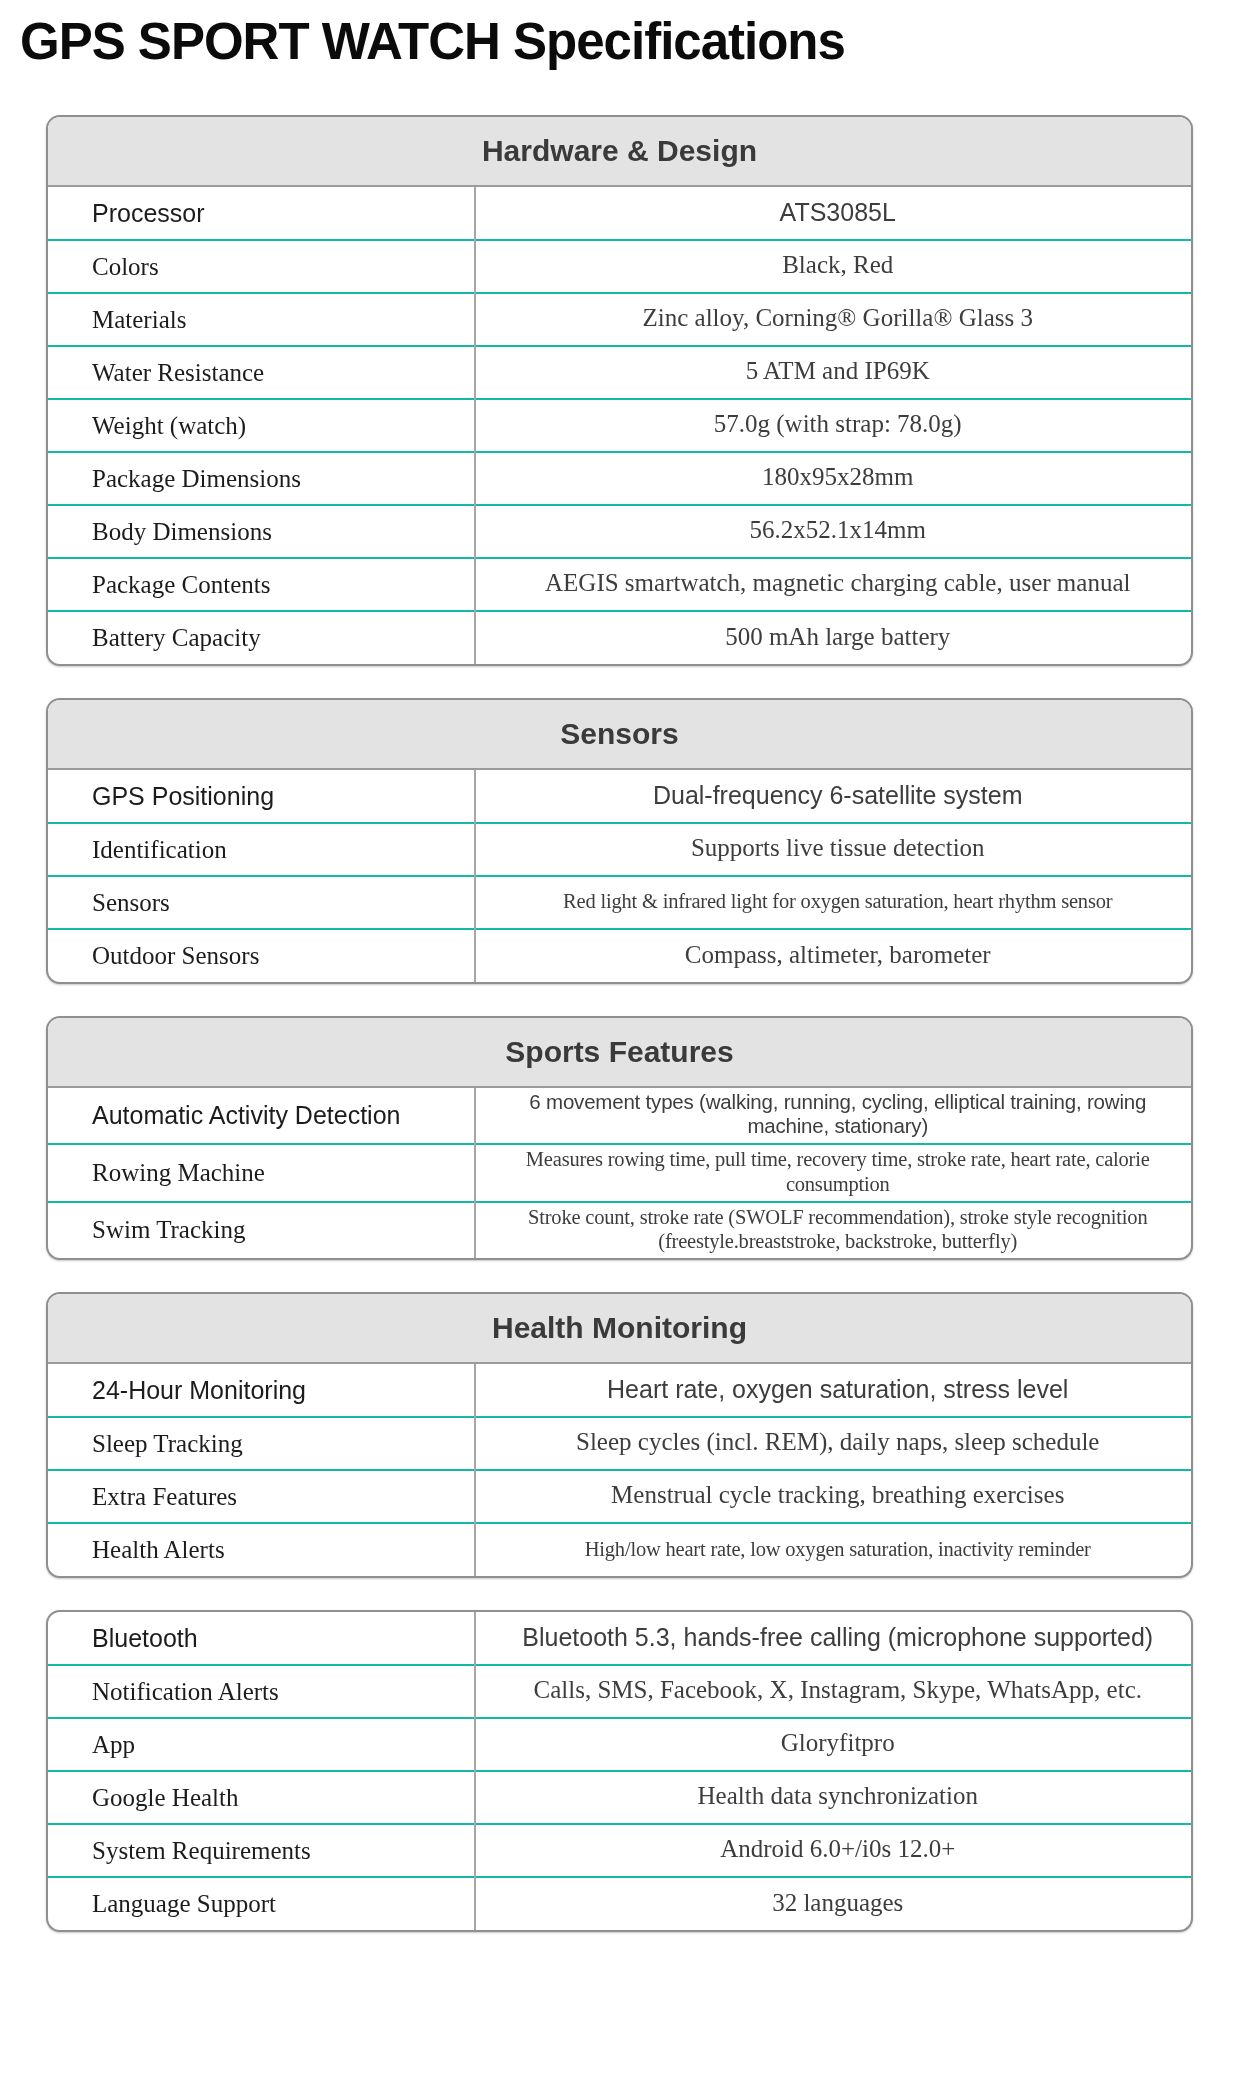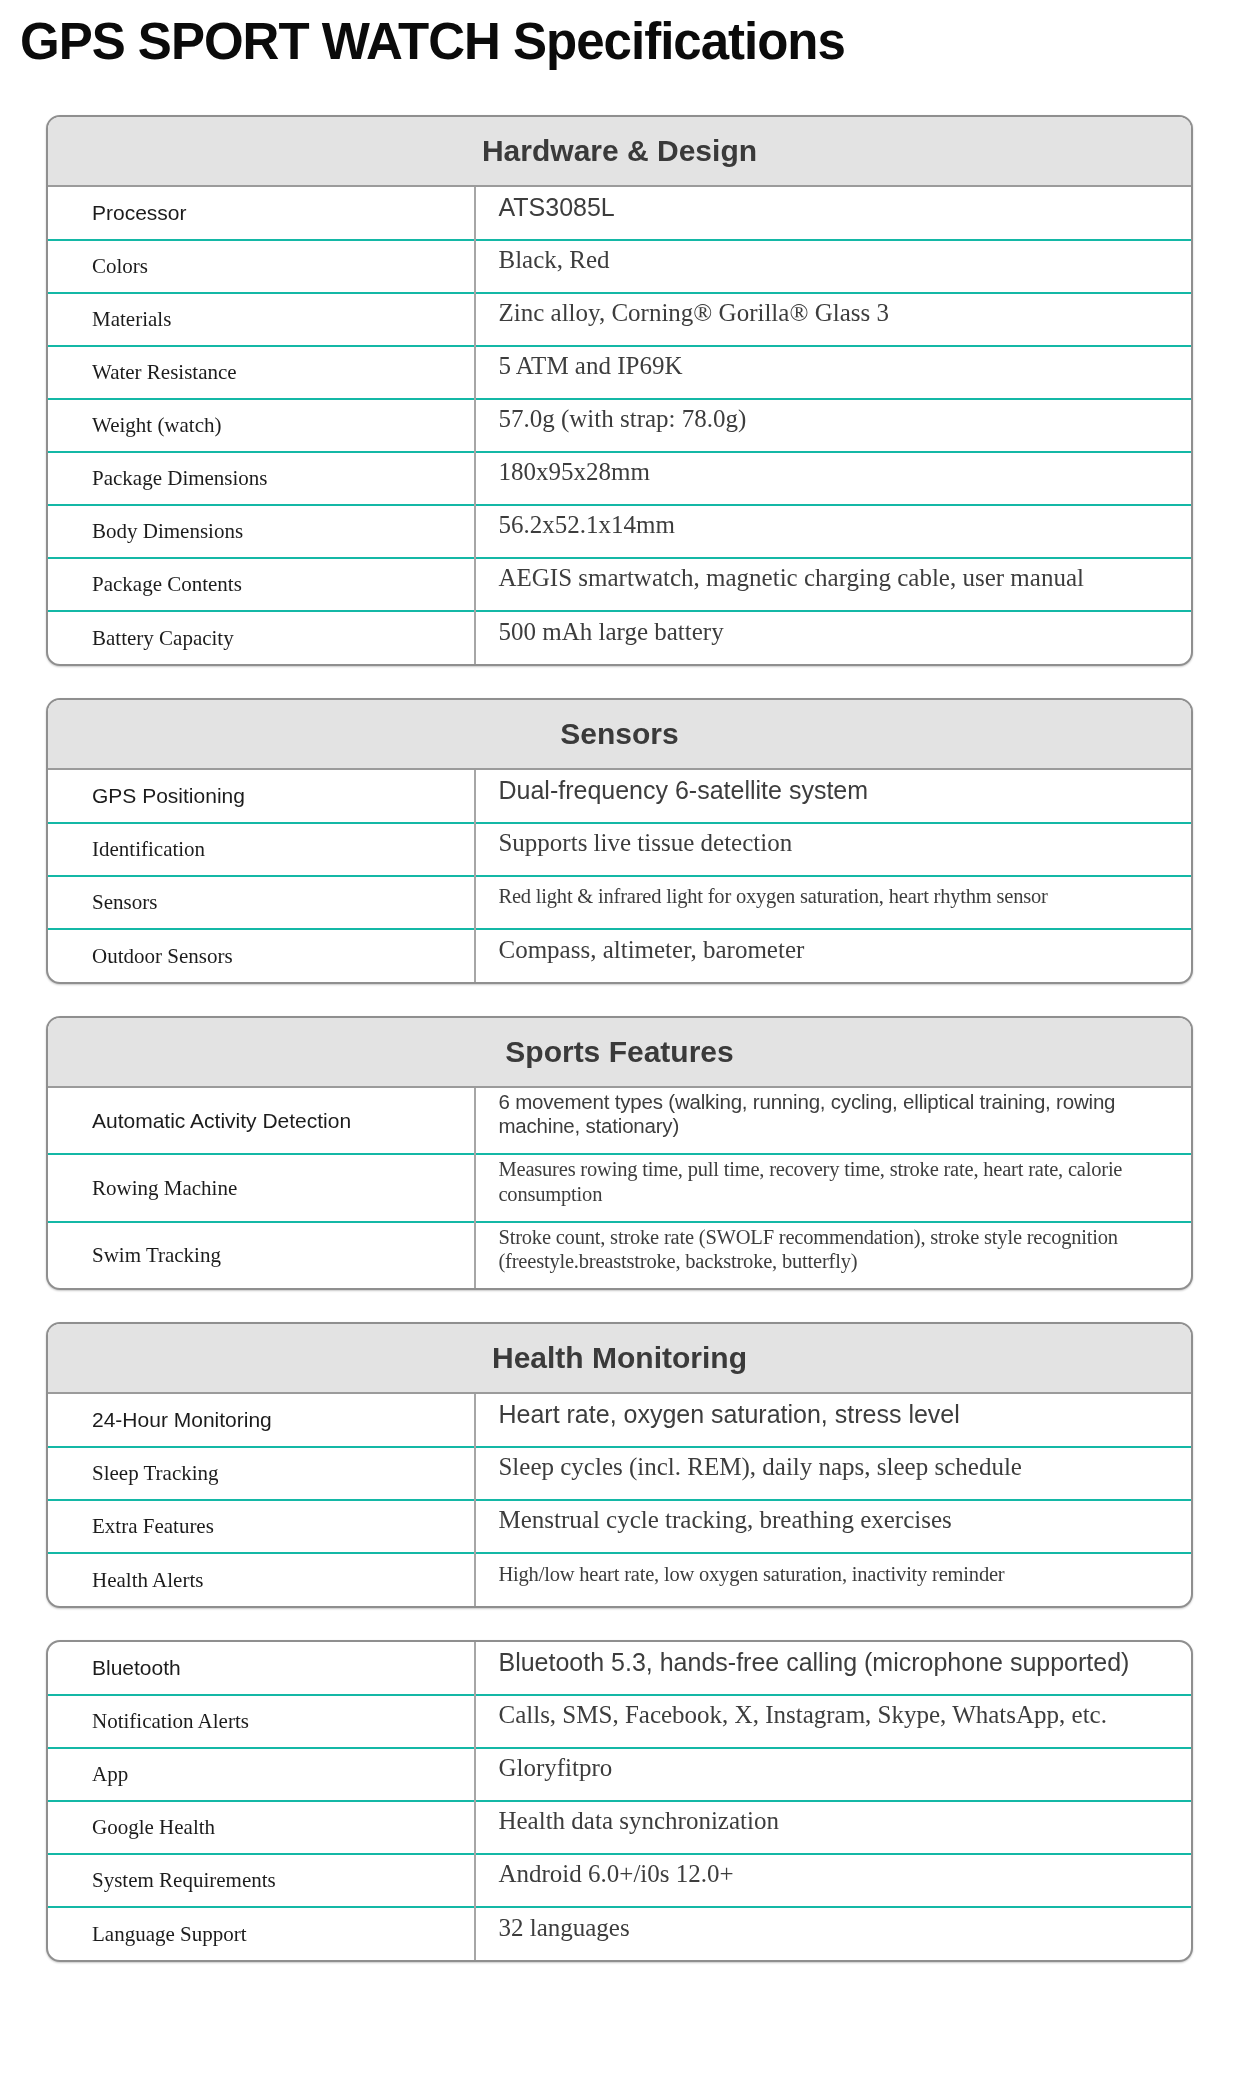--- a/index.html
+++ b/index.html
@@ -42,30 +42,31 @@
   }
   table.spec-rows tr + tr td { border-top: 2px solid #14b8a6; font-family: Liberation Serif, serif; }
   table.spec-rows td {
     height: 53px;
     vertical-align: middle;
     box-sizing: border-box;
   }
   td.spec-label {
     width: 37.4%;
     padding: 2px 10px 2px 44px;
-    font-size: 21px;
+    font-size: 25px;
     font-weight: 500;
     color: #1c1c1c;
   }
   td.spec-value {
-    padding: 2px 14px 15px 22px;
+    padding: 2px 14px 5px 22px;
     border-left: 2px solid #a6a6a6;
     font-size: 25px;
     color: #3d3d3d;
     line-height: 1.2;
+    text-align: center;
   }
   td.spec-value.small {
     font-size: 20.5px;
     line-height: 1.18;
     letter-spacing: -0.2px;
   }
 </style>
 </head>
 <body>
 

